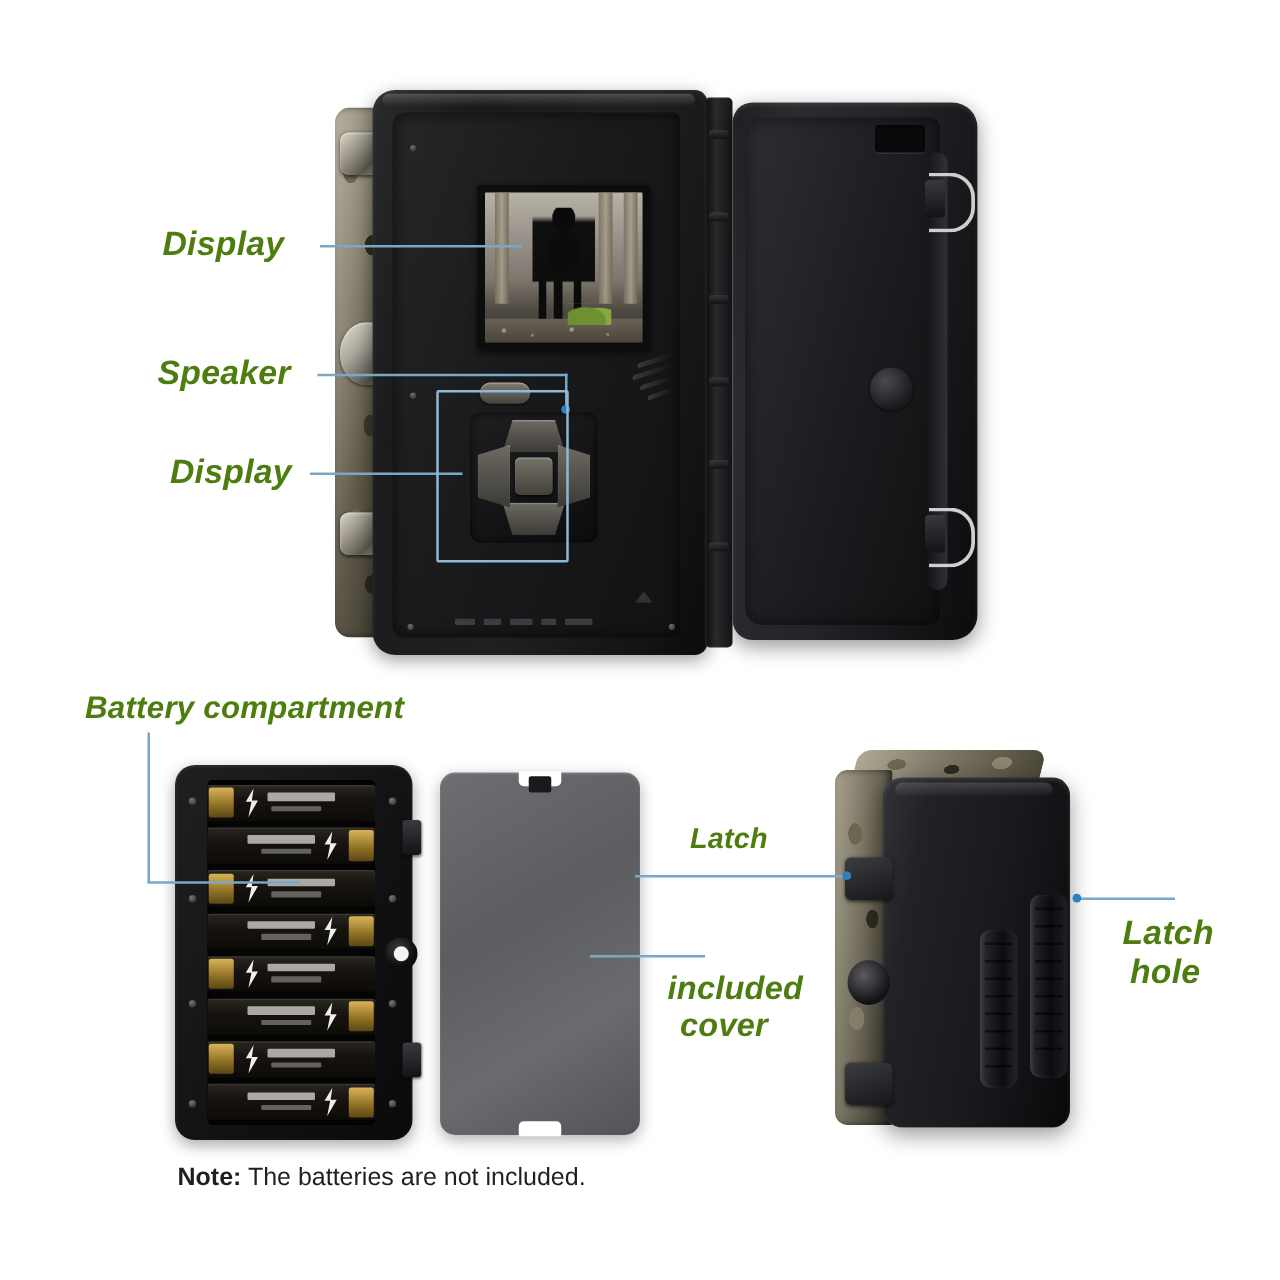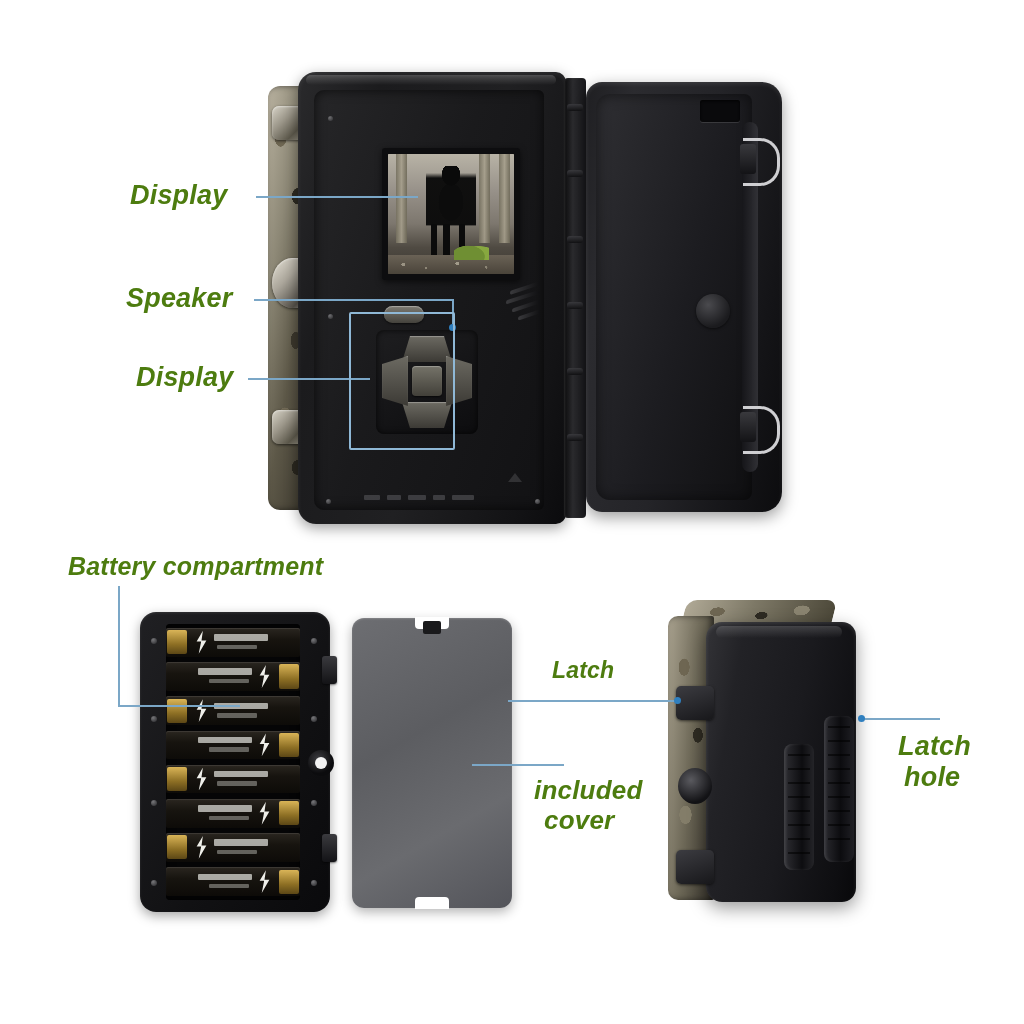--- a/index.html
+++ b/index.html
@@ -498,14 +498,17 @@
 
   <div class="lbl" style="left:552px;top:658px;font-size:23px;">Latch</div>
   <div class="leader" style="left:508px;top:700px;width:172px;"></div>
   <div class="dot" style="left:674px;top:697px;"></div>
 
   <div class="leader" style="left:862px;top:718px;width:78px;"></div>
   <div class="dot" style="left:858px;top:715px;"></div>
   <div class="lbl" style="left:898px;top:731px;font-size:27px;">Latch</div>
   <div class="lbl" style="left:904px;top:762px;font-size:27px;">hole</div>
 
+  <div class="note">
+    <b>Note:</b><span> The batteries are not included.</span>
+  </div>
 
 </div>
 
 </body></html>

